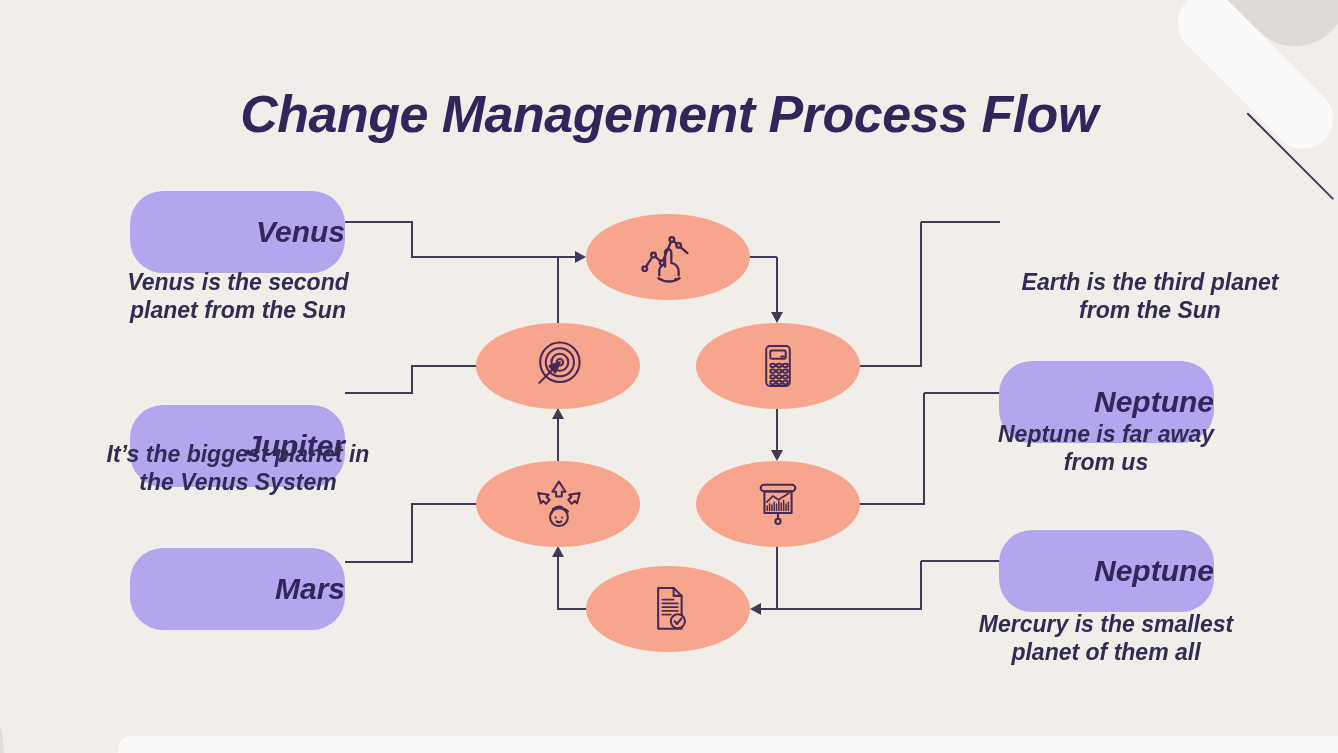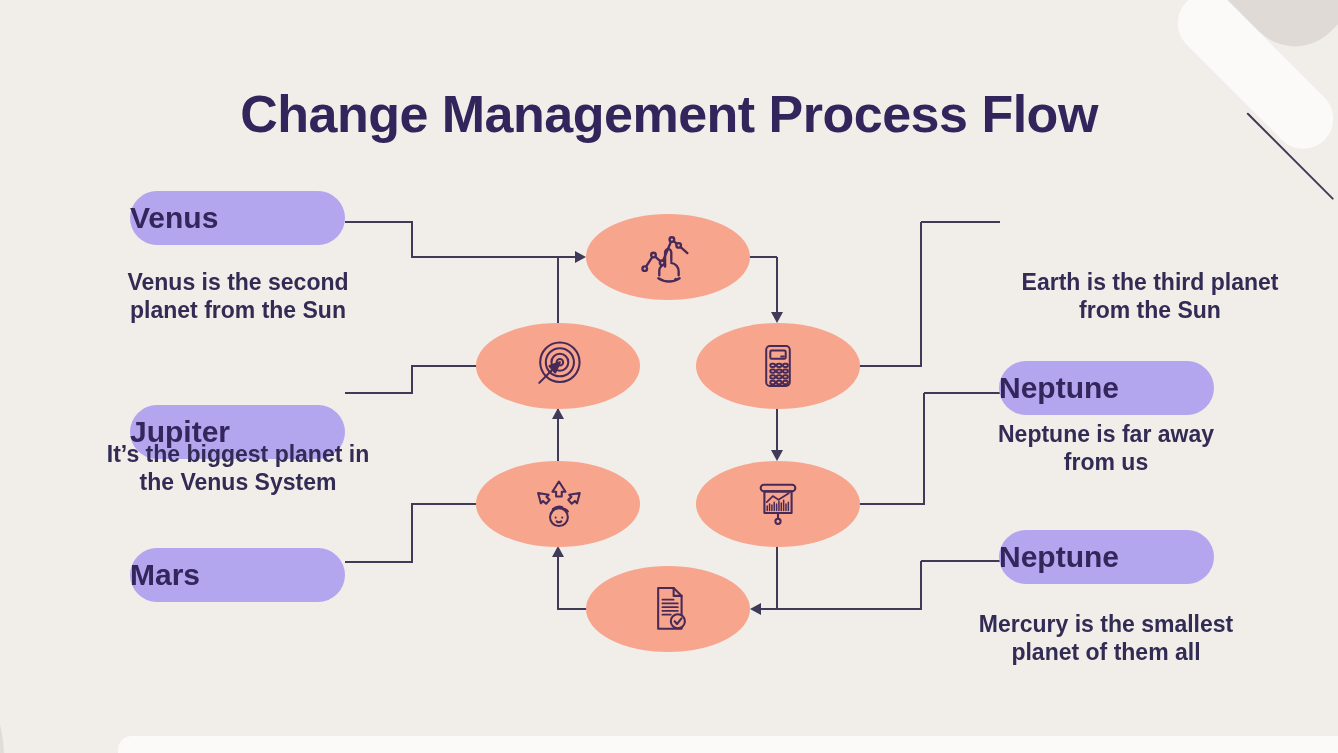--- a/index.html
+++ b/index.html
@@ -4,30 +4,30 @@
 <style>
   :root{
     --bg:#f1ede9; --pill:#b4a5ef; --pill-text:#32265b; --title:#33255b;
     --desc:#322b54; --ellipse:#f7a58c; --icon:#472a57; --line:#403a59;
     --dec-gray:#dfdad6; --dec-white:#fcfaf8;
   }
   *{margin:0;padding:0;box-sizing:border-box;}
   html,body{background:#888;}
   .stage{
     position:relative;width:1338px;height:753px;background:var(--bg);
-    overflow:hidden;font-family:"Liberation Sans",sans-serif;
+    overflow:hidden;font-family:"Liberation Sans",sans-serif;font-style:italic;
   }
   .dec{position:absolute;}
   .title{
     position:absolute;left:0;right:0;top:84px;text-align:center;
     font-size:52px;font-weight:bold;letter-spacing:-0.5px;color:var(--title);
   }
   .pill{
-    position:absolute;width:215px;height:54px;border-radius:33px;
-    background:var(--pill);display:flex;align-items:center;justify-content:flex-start;
+    position:absolute;width:215px;height:82px;border-radius:33px;
+    background:var(--pill);display:flex;align-items:center;justify-content:flex-end;
   }
   .pill span{font-size:30px;font-weight:bold;color:var(--pill-text);}
   .desc{
     position:absolute;width:270px;text-align:center;font-size:23px;font-weight:600;
     color:var(--desc);line-height:28px;white-space:pre-line;
   }
   .node{
     position:absolute;width:164px;height:86px;border-radius:50%;
     background:var(--ellipse);display:flex;align-items:center;justify-content:center;
   }

